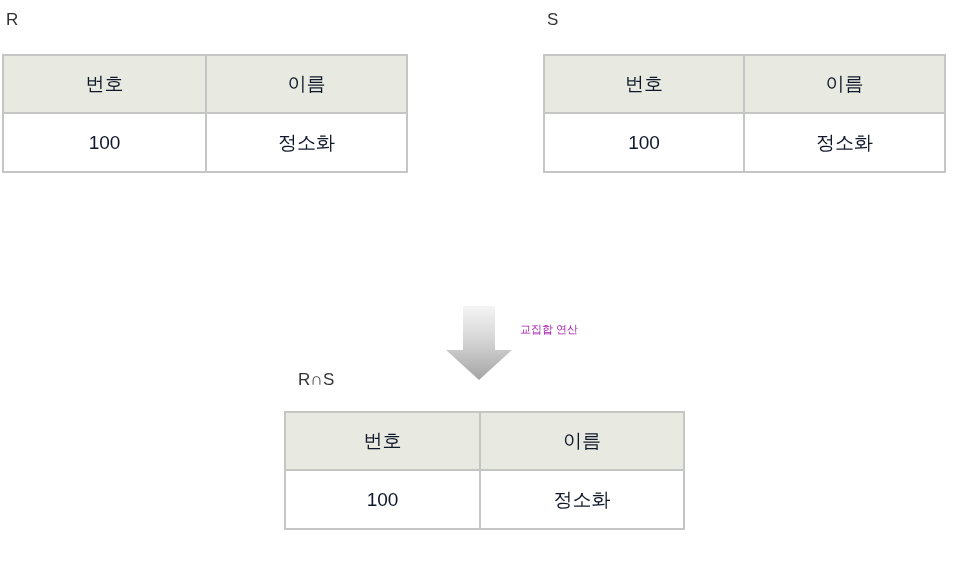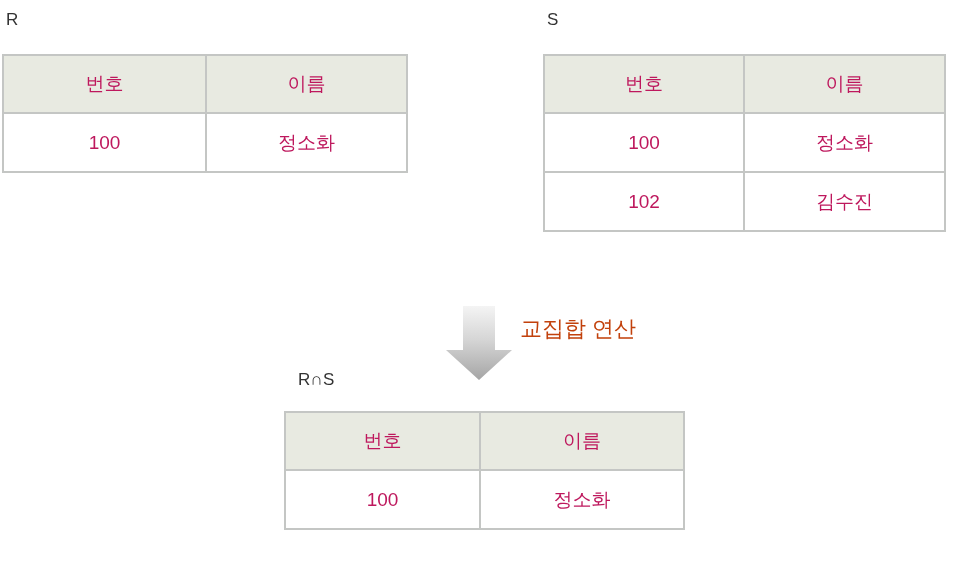--- a/index.html
+++ b/index.html
@@ -31,21 +31,21 @@
     table-layout: fixed;
     background: #ffffff;
   }
   table.rel th,
   table.rel td {
     border: 2px solid #c4c6c4;
     text-align: center;
     vertical-align: middle;
     font-weight: normal;
     font-size: 19px;
-    color: #be185d;
+    color: #0f172a;
     padding: 0;
   }
   table.rel th {
     background: #e8eae1;
     height: 56px;
   }
   table.rel td {
     background: #ffffff;
     height: 57px;
     margin-left: 10px;
@@ -74,23 +74,23 @@
     position: absolute;
     left: 446px;
     top: 306px;
     width: 66px;
     height: 74px;
   }
   .op-label {
     position: absolute;
     left: 520px;
     top: 319px;
-    font-size: 22px;
+    font-size: 11px;
     line-height: 20px;
-    color: #c2410c;
+    color: #a21caf;
     white-space: nowrap;
   }
 </style>
 </head>
 <body>
 
 <div class="rel-label" id="label-R">R</div>
 
 <table class="rel" id="table-R">
   <colgroup>
@@ -122,24 +122,20 @@
     <tr>
       <th>번호</th>
       <th>이름</th>
     </tr>
   </thead>
   <tbody>
     <tr>
       <td>100</td>
       <td>정소화</td>
     </tr>
-    <tr>
-      <td>102</td>
-      <td>김수진</td>
-    </tr>
   </tbody>
 </table>
 
 <svg class="op-arrow" viewBox="0 0 66 74">
   <defs>
     <linearGradient id="arrowGrad" x1="0" y1="0" x2="0" y2="1">
       <stop offset="0%" stop-color="#f4f4f4"></stop>
       <stop offset="45%" stop-color="#d6d6d6"></stop>
       <stop offset="100%" stop-color="#a5a5a5"></stop>
     </linearGradient>

